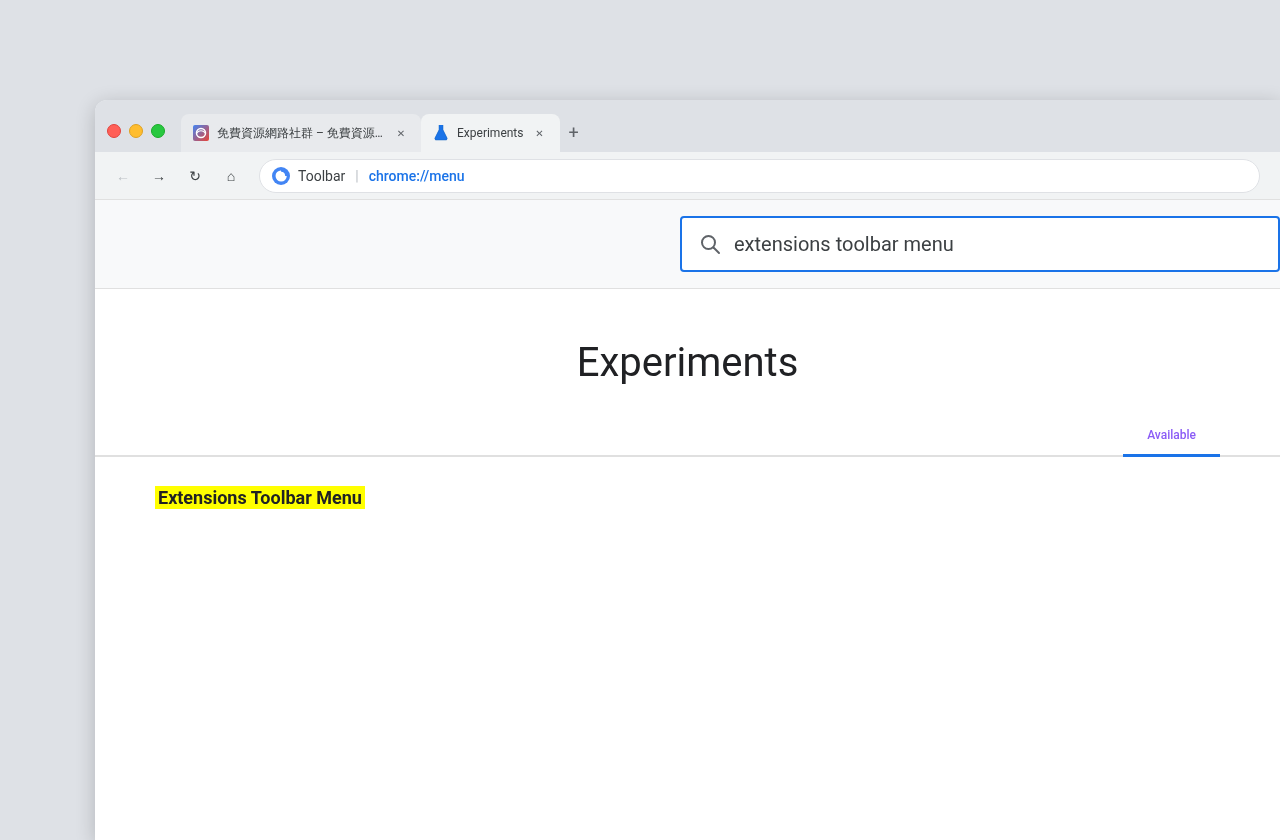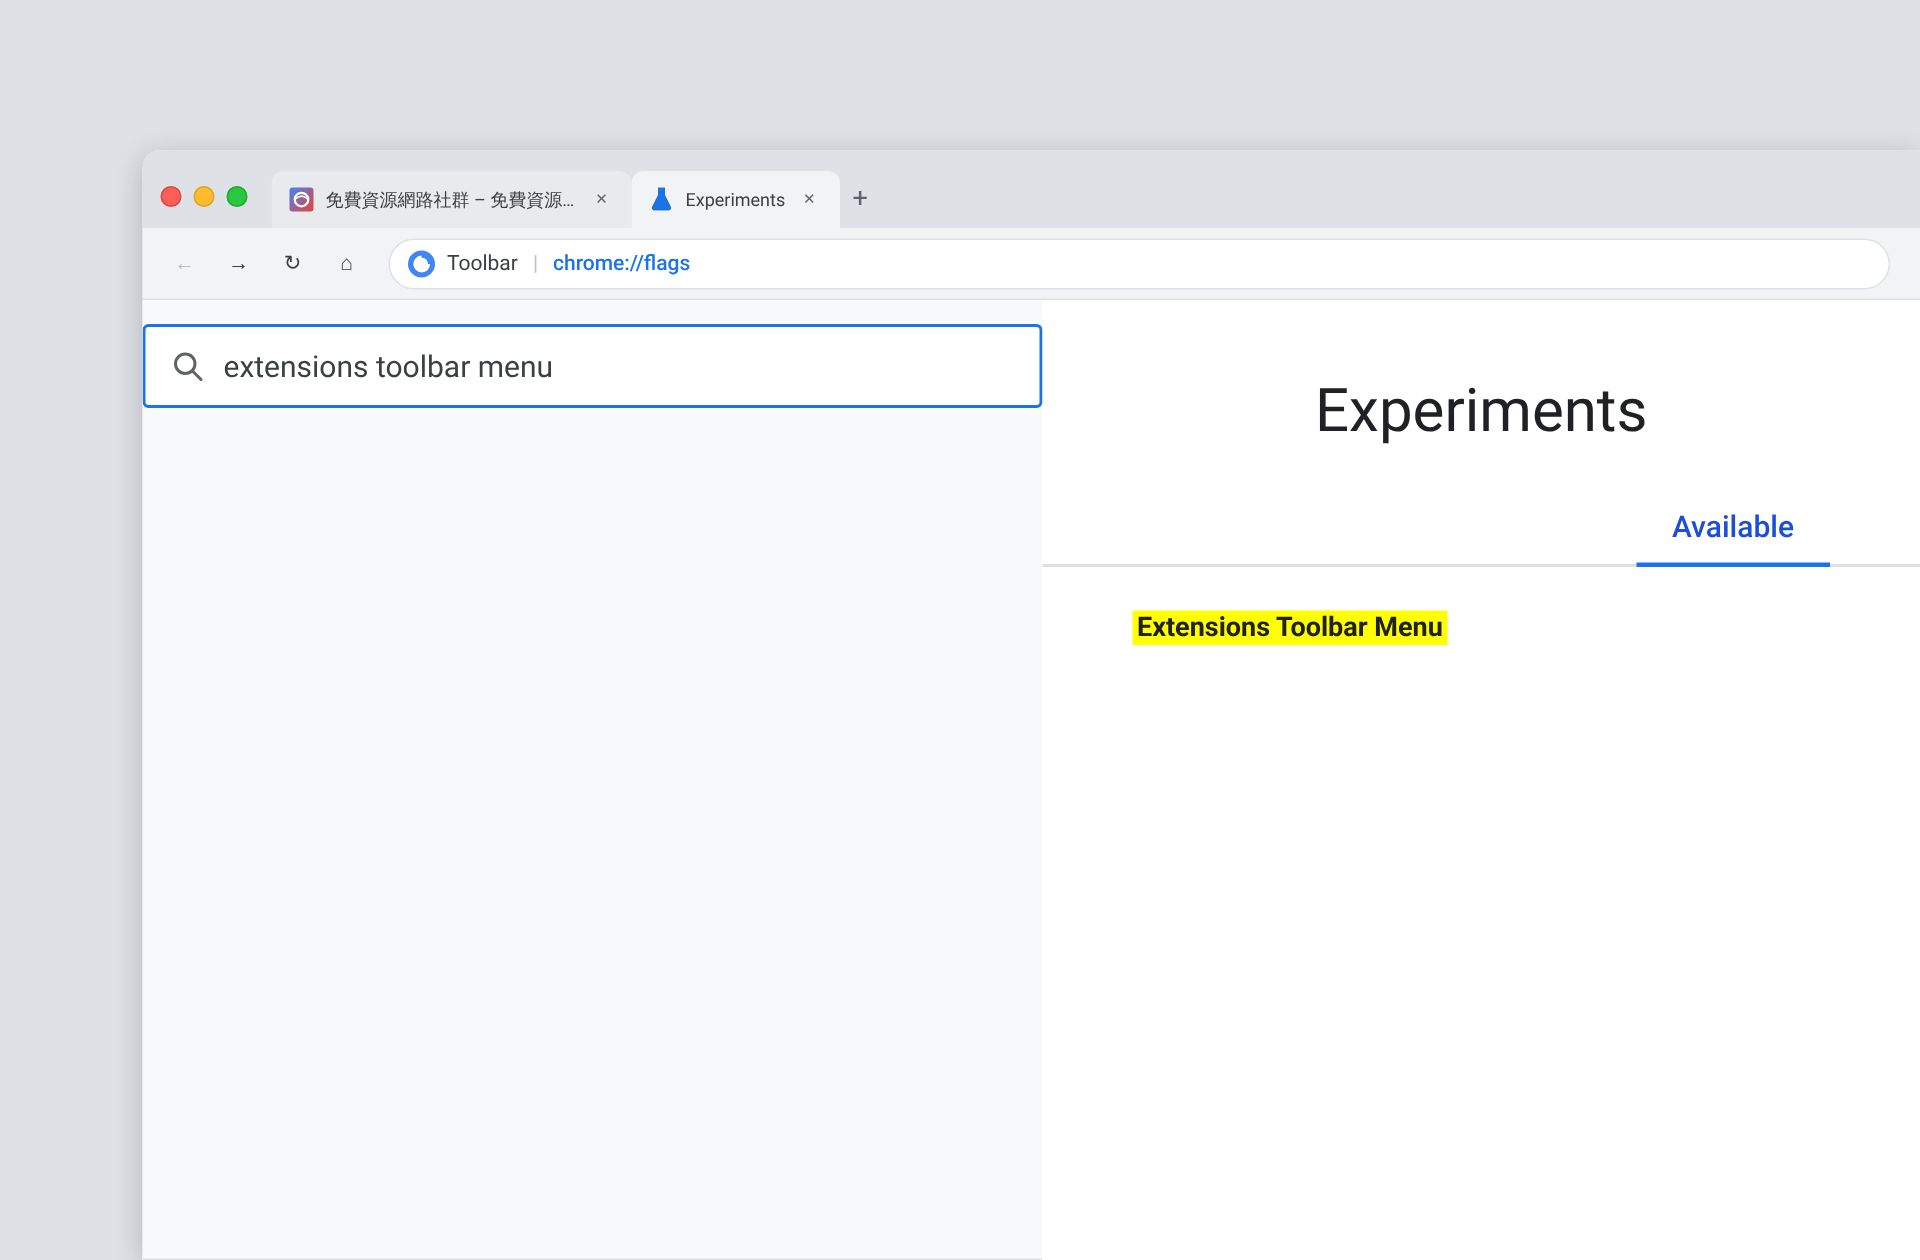--- a/index.html
+++ b/index.html
@@ -194,21 +194,21 @@
       font-size: 14px;
       color: #1a73e8;
       font-weight: 500;
     }
 
     
     .content-area {
       flex: 1;
       background: #fff;
       display: flex;
-      flex-direction: row;
+      flex-direction: column;
       overflow: hidden;
       position: relative;
     }
 
     
     .search-section {
       background: #f8f9fa;
       border-bottom: 1px solid #e0e0e0;
       padding: 16px 0;
       display: flex;
@@ -267,23 +267,23 @@
     .content-tabs {
       display: flex;
       justify-content: flex-end;
       padding: 0 60px;
       border-bottom: 2px solid #e0e0e0;
       margin-bottom: 0;
     }
 
     .content-tab {
       padding: 12px 24px;
-      font-size: 20px;
+      font-size: 12px;
       font-weight: 500;
-      color: #1d4ed8;
+      color: #8b5cf6;
       cursor: pointer;
       border-bottom: 3px solid #1a73e8;
       margin-bottom: -2px;
     }
 
     
     .flags-section {
       padding: 30px 60px;
     }
 
@@ -381,21 +381,21 @@
 
       <div class="address-favicon">
         <svg width="14" height="14" viewBox="0 0 20 20">
           <circle cx="10" cy="10" r="6" fill="white" stroke="none"></circle>
           <path d="M10 4 A6 6 0 0 1 15.2 7 L10 7 A3 3 0 0 0 7 10 A3 3 0 0 0 10 13 A3 3 0 0 0 13 10 L18.2 10 A8 8 0 1 1 10 2 Z" fill="white"></path>
 
         </svg>
       </div>
       <span class="address-chrome-label">Toolbar</span>
       <span class="address-separator">|</span>
-      <span class="address-url">chrome://flags</span>
+      <span class="address-url">chrome://menu</span>
     </div>
   </div>
 
   <div class="content-area">
 
     <div class="search-section">
       <div class="search-box">
         <svg class="search-icon-svg" width="24" height="24" viewBox="0 0 24 24" fill="none">
           <circle cx="10.5" cy="10.5" r="6.5" stroke="#5f6368" stroke-width="2"></circle>
           <line x1="15.5" y1="15.5" x2="21" y2="21" stroke="#5f6368" stroke-width="2" stroke-linecap="round"></line>

